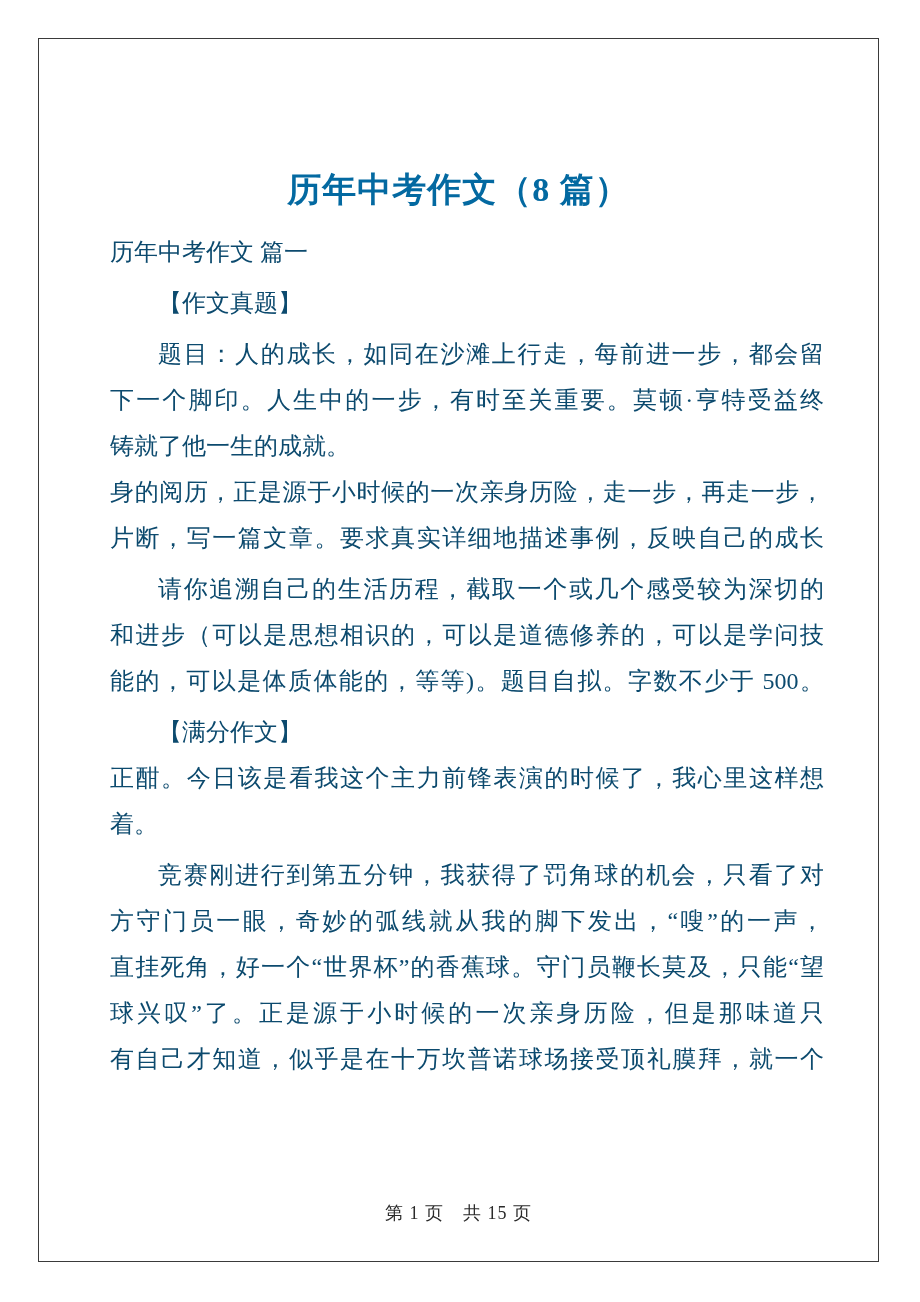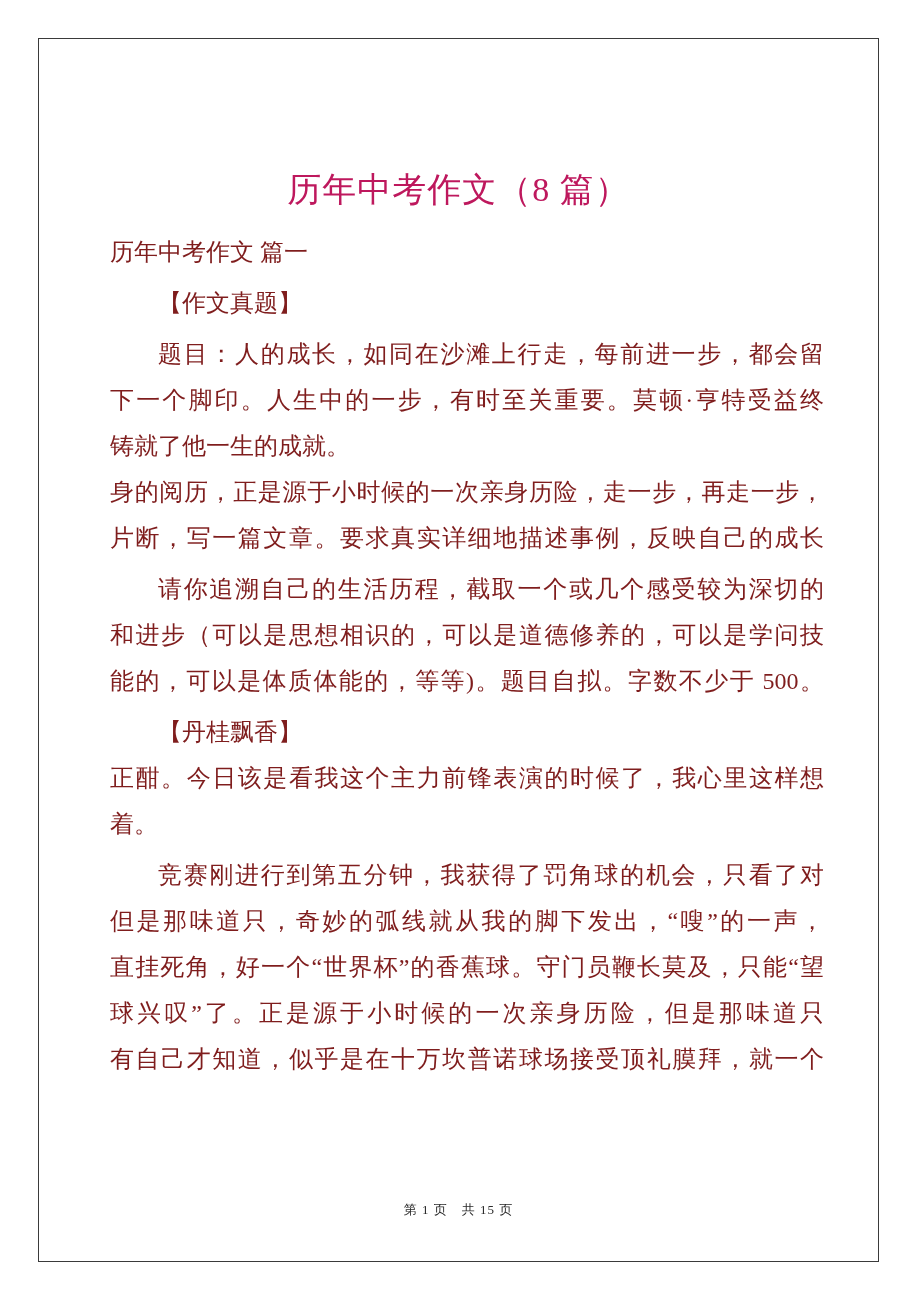--- a/index.html
+++ b/index.html
@@ -25,32 +25,32 @@
     background: #ffffff;
     box-sizing: border-box;
   }
   .doc-title {
     position: absolute;
     left: 0;
     right: 0;
     top: 105px;
     text-align: center;
     font-size: 34px;
-    font-weight: normal;
-    color: #be185d;
+    font-weight: bold;
+    color: #0369a1;
     letter-spacing: 1px;
     white-space: nowrap;
   }
   .body-text {
     position: absolute;
     left: 71px;
     top: 190px;
     width: 714px;
     font-size: 24px;
-    color: #7f1d1d;
+    color: #0c4a6e;
   }
   .text-line {
     line-height: 46px;
     height: 46px;
     white-space: nowrap;
     text-align: left;
   }
   .text-line.justify {
     white-space: normal;
     text-align: justify;
@@ -59,21 +59,21 @@
   }
   .text-line.indent { padding-left: 48px; }
   .text-line.indent.justify { padding-left: 0; text-indent: 48px; }
   .text-line.gap { margin-top: 5px; }
   .page-footer {
     position: absolute;
     left: 0;
     right: 0;
     top: 1162px;
     text-align: center;
-    font-size: 13px;
+    font-size: 18px;
     color: #2a2a2a;
     letter-spacing: 1px;
   }
 </style>
 </head>
 <body>
 
 <div class="canvas">
   <div class="page-border">
     <h1 class="doc-title">历年中考作文（8 篇）</h1>
@@ -83,25 +83,25 @@
     <div class="text-line">历年中考作文 篇一</div>
         <div class="text-line indent gap">【作文真题】</div>
         <div class="text-line justify indent gap">题目：人的成长，如同在沙滩上行走，每前进一步，都会留</div>
         <div class="text-line justify">下一个脚印。人生中的一步，有时至关重要。莫顿·亨特受益终</div>
         <div class="text-line">铸就了他一生的成就。</div>
         <div class="text-line justify">身的阅历，正是源于小时候的一次亲身历险，走一步，再走一步，</div>
         <div class="text-line justify">片断，写一篇文章。要求真实详细地描述事例，反映自己的成长</div>
         <div class="text-line justify indent gap">请你追溯自己的生活历程，截取一个或几个感受较为深切的</div>
         <div class="text-line justify">和进步（可以是思想相识的，可以是道德修养的，可以是学问技</div>
         <div class="text-line justify">能的，可以是体质体能的，等等)。题目自拟。字数不少于 500。</div>
-        <div class="text-line indent gap">【丹桂飘香】</div>
+        <div class="text-line indent gap">【满分作文】</div>
         <div class="text-line justify">正酣。今日该是看我这个主力前锋表演的时候了，我心里这样想</div>
         <div class="text-line">着。</div>
         <div class="text-line justify indent gap">竞赛刚进行到第五分钟，我获得了罚角球的机会，只看了对</div>
-        <div class="text-line justify">但是那味道只，奇妙的弧线就从我的脚下发出，“嗖”的一声，</div>
+        <div class="text-line justify">方守门员一眼，奇妙的弧线就从我的脚下发出，“嗖”的一声，</div>
         <div class="text-line justify">直挂死角，好一个“世界杯”的香蕉球。守门员鞭长莫及，只能“望</div>
         <div class="text-line justify">球兴叹”了。正是源于小时候的一次亲身历险，但是那味道只</div>
         <div class="text-line justify">有自己才知道，似乎是在十万坎普诺球场接受顶礼膜拜，就一个</div>
       </div>
 
     <div class="page-footer">第 1 页　共 15 页</div>
   </div>
 </div>
 
 </body></html>

